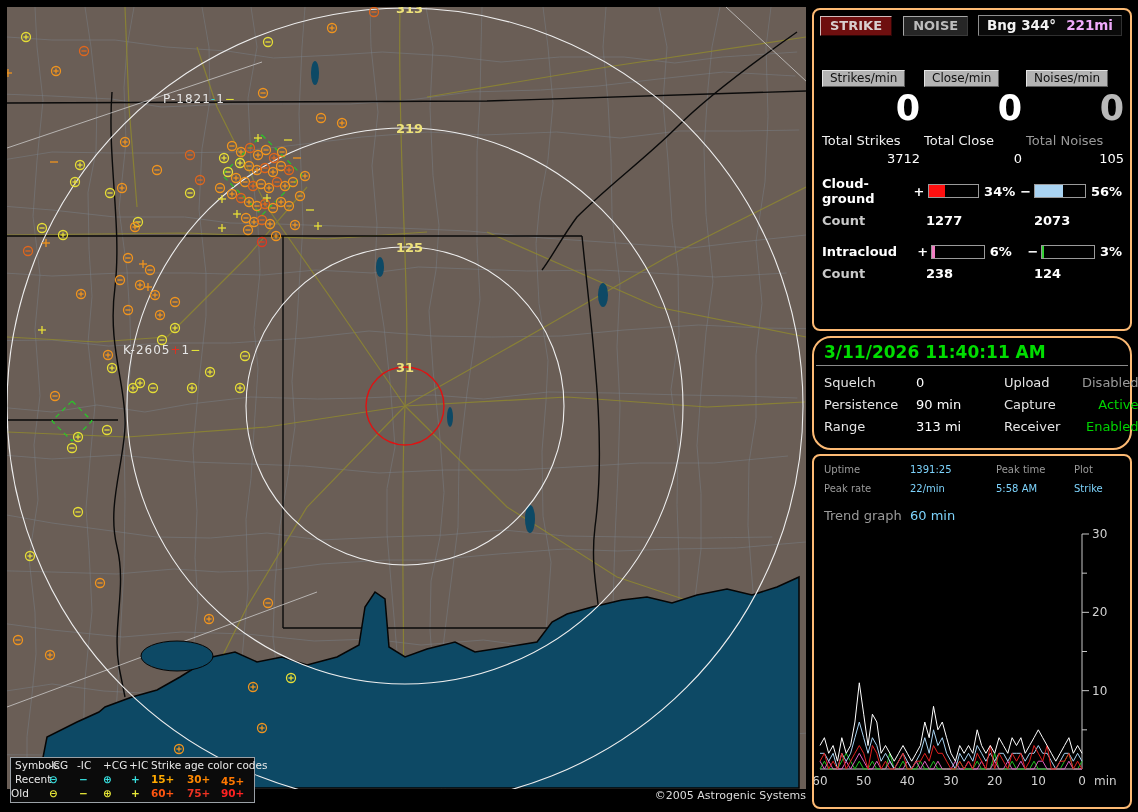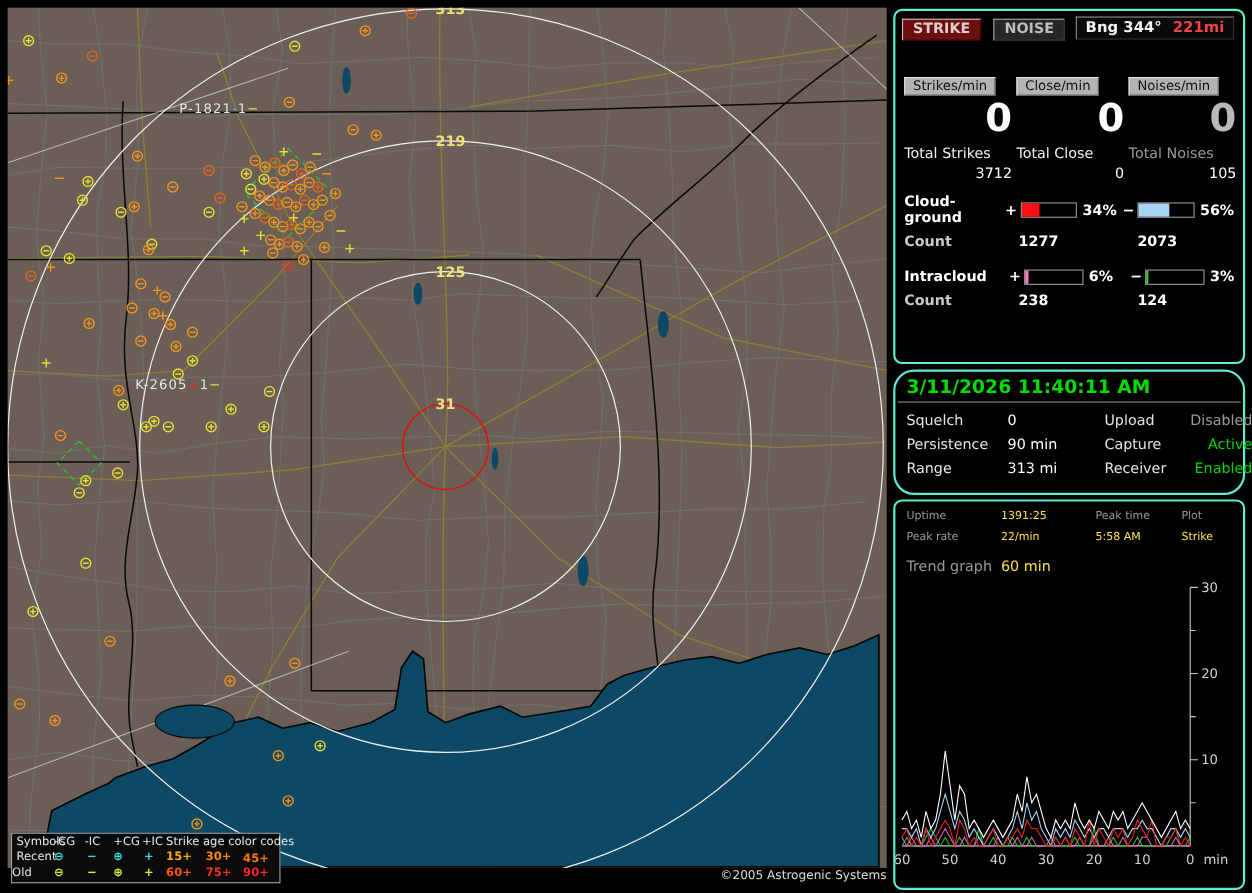--- a/index.html
+++ b/index.html
@@ -5,30 +5,30 @@
   html,body{margin:0;padding:0;background:#000;width:1138px;height:812px;overflow:hidden;
     font-family:"DejaVu Sans","Liberation Sans",sans-serif;-webkit-font-smoothing:antialiased;}
   .abs{position:absolute;}
   
   #map-wrap{left:7px;top:7px;width:799px;height:782px;background:#6a5e56;}
   #legend-box{left:10px;top:757px;width:243px;height:44px;background:#0b0b0b;
     border:1px solid #9aa0a6;font-size:10.5px;color:#e8e8e8;}
   .lg{position:absolute;white-space:nowrap;line-height:13px;}
   #copyright{left:520px;top:789px;width:286px;text-align:right;color:#dcdcdc;font-size:11px;}
   
-  .panel{background:#000;border:2px solid #5eead4;border-radius:8px;}
+  .panel{background:#000;border:2px solid #fdba74;border-radius:8px;}
   #panel1{left:812px;top:8px;width:316px;height:319px;}
   #panel2{left:812px;top:336px;width:316px;height:110px;border-radius:19px;}
   #panel3{left:812px;top:454px;width:316px;height:351px;}
   .btn{display:inline-block;font-weight:bold;font-size:13px;padding:1px 9px 2px 9px;cursor:pointer;}
   #btn-strike{background:#6e0f0f;color:#d9cfcf;border:1px solid;border-color:#d0bcbc #2e0606 #2e0606 #d0bcbc;}
   #btn-noise{background:#262626;color:#bdbdbd;border:1px solid;border-color:#a8a8a8 #3a3a3a #3a3a3a #a8a8a8;margin-left:6px;}
   #bng-box{position:absolute;right:8px;top:5px;background:#0a0a0a;border:1px solid;border-color:#8f8f8f #303030 #303030 #8f8f8f;
     padding:1px 8px 2px 8px;font-weight:bold;font-size:13.5px;color:#f2f2f2;}
-  #bng-box .mi{color:#ef4444;margin-left:10px;}
+  #bng-box .mi{color:#f0abfc;margin-left:10px;}
   .chip{display:inline-block;background:#b3b3b3;color:#101010;font-size:12px;padding:0 7px 1px 7px;
     border:1px solid;border-color:#e4e4e4 #5c5c5c #5c5c5c #e4e4e4;}
   .col3{display:flex;justify-content:space-between;padding:0 6px 0 8px;}
   .cnt-col{width:98px;}
   .big0{font-size:35px;font-weight:bold;color:#fff;text-align:right;line-height:38px;margin-top:2px;}
   .big0.dim{color:#b9b9b9;}
   .tlabel{font-size:13px;color:#efefef;margin-top:6px;white-space:nowrap;}
   .tlabel.dim{color:#9a9a9a;}
   .tvalue{font-size:13px;color:#fff;text-align:right;margin-top:3px;}
   .sec-title{color:#a9a9a9;font-size:12.5px;border-bottom:1px solid #8a8a8a;padding-bottom:3px;margin:0 8px;}
@@ -44,21 +44,21 @@
   #datetime{color:#00dd00;font-weight:bold;font-size:17px;padding:4px 8px 3px 8px;
     border-bottom:1px solid #8a8a8a;margin:0 2px;}
   .st-grid{display:grid;grid-template-columns:92px 88px 78px 1fr;font-size:13px;
     padding:9px 8px 0 10px;row-gap:7px;}
   .st-label{color:#e4e4e4;}
   .st-val{color:#fff;}
   .g-dim{color:#9a9a9a;}
   .g-green{color:#00d400;text-align:right;}
   .up-grid{display:grid;grid-template-columns:86px 86px 78px 1fr;font-size:10px;
     padding:8px 8px 0 10px;row-gap:8px;}
-  .lab{color:#9a9a9a;} .val{color:#fde047;}
+  .lab{color:#9a9a9a;} .val{color:#7dd3fc;}
   .trend-row{display:flex;font-size:13px;padding:14px 8px 0 10px;}
   svg text{font-family:"DejaVu Sans","Liberation Sans",sans-serif;}
 </style>
 </head>
 <body>
 
 <div id="map-wrap" class="abs">
   <svg id="map-svg" width="799" height="782" viewBox="0 0 799 782">
     <rect x="0" y="0" width="799" height="782" fill="#6a5e56"></rect>
     <g id="county-lines">

